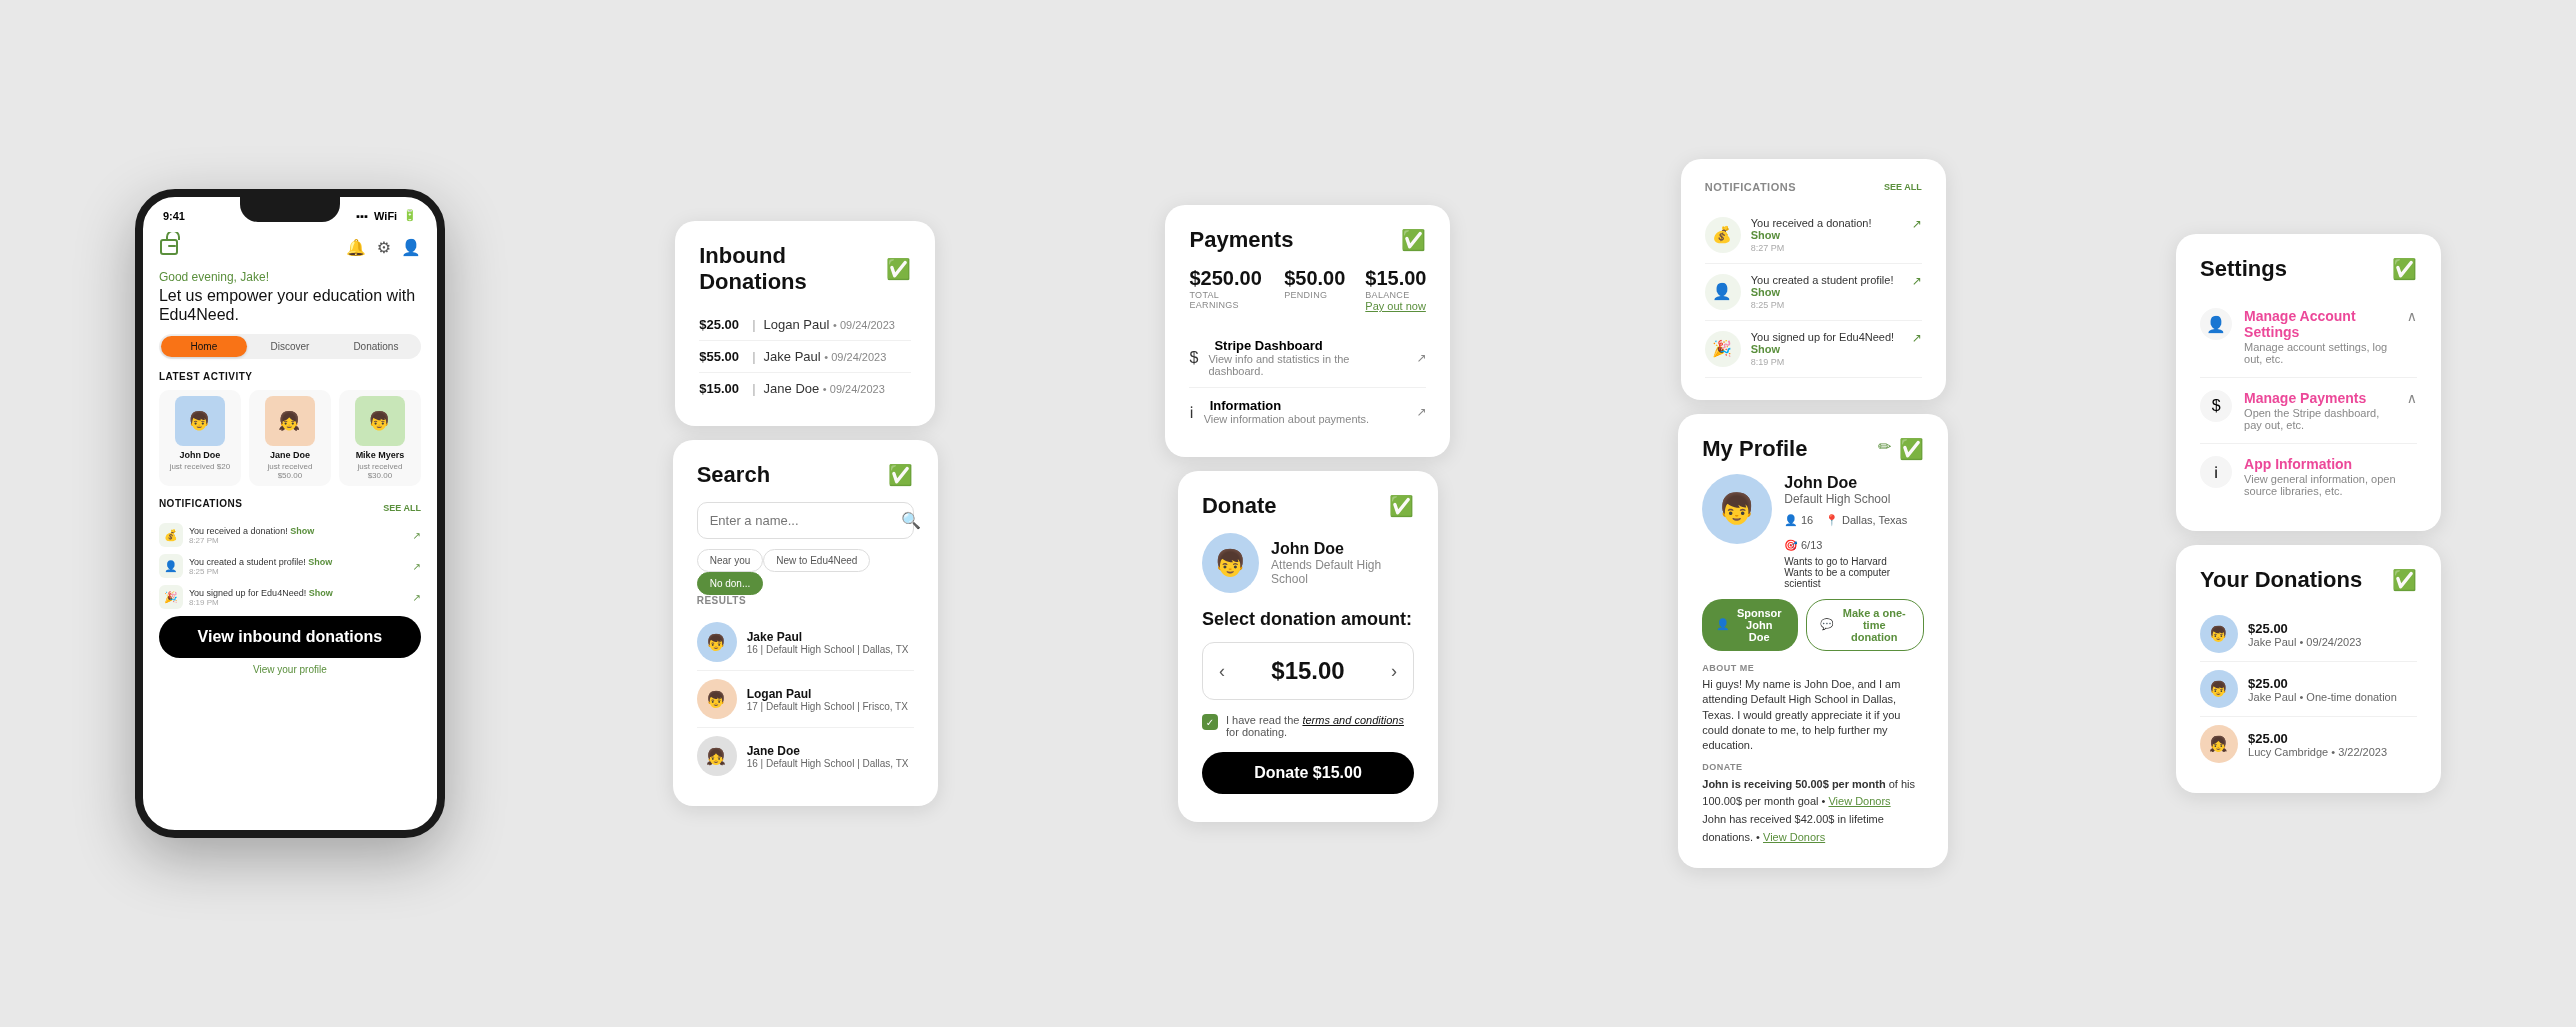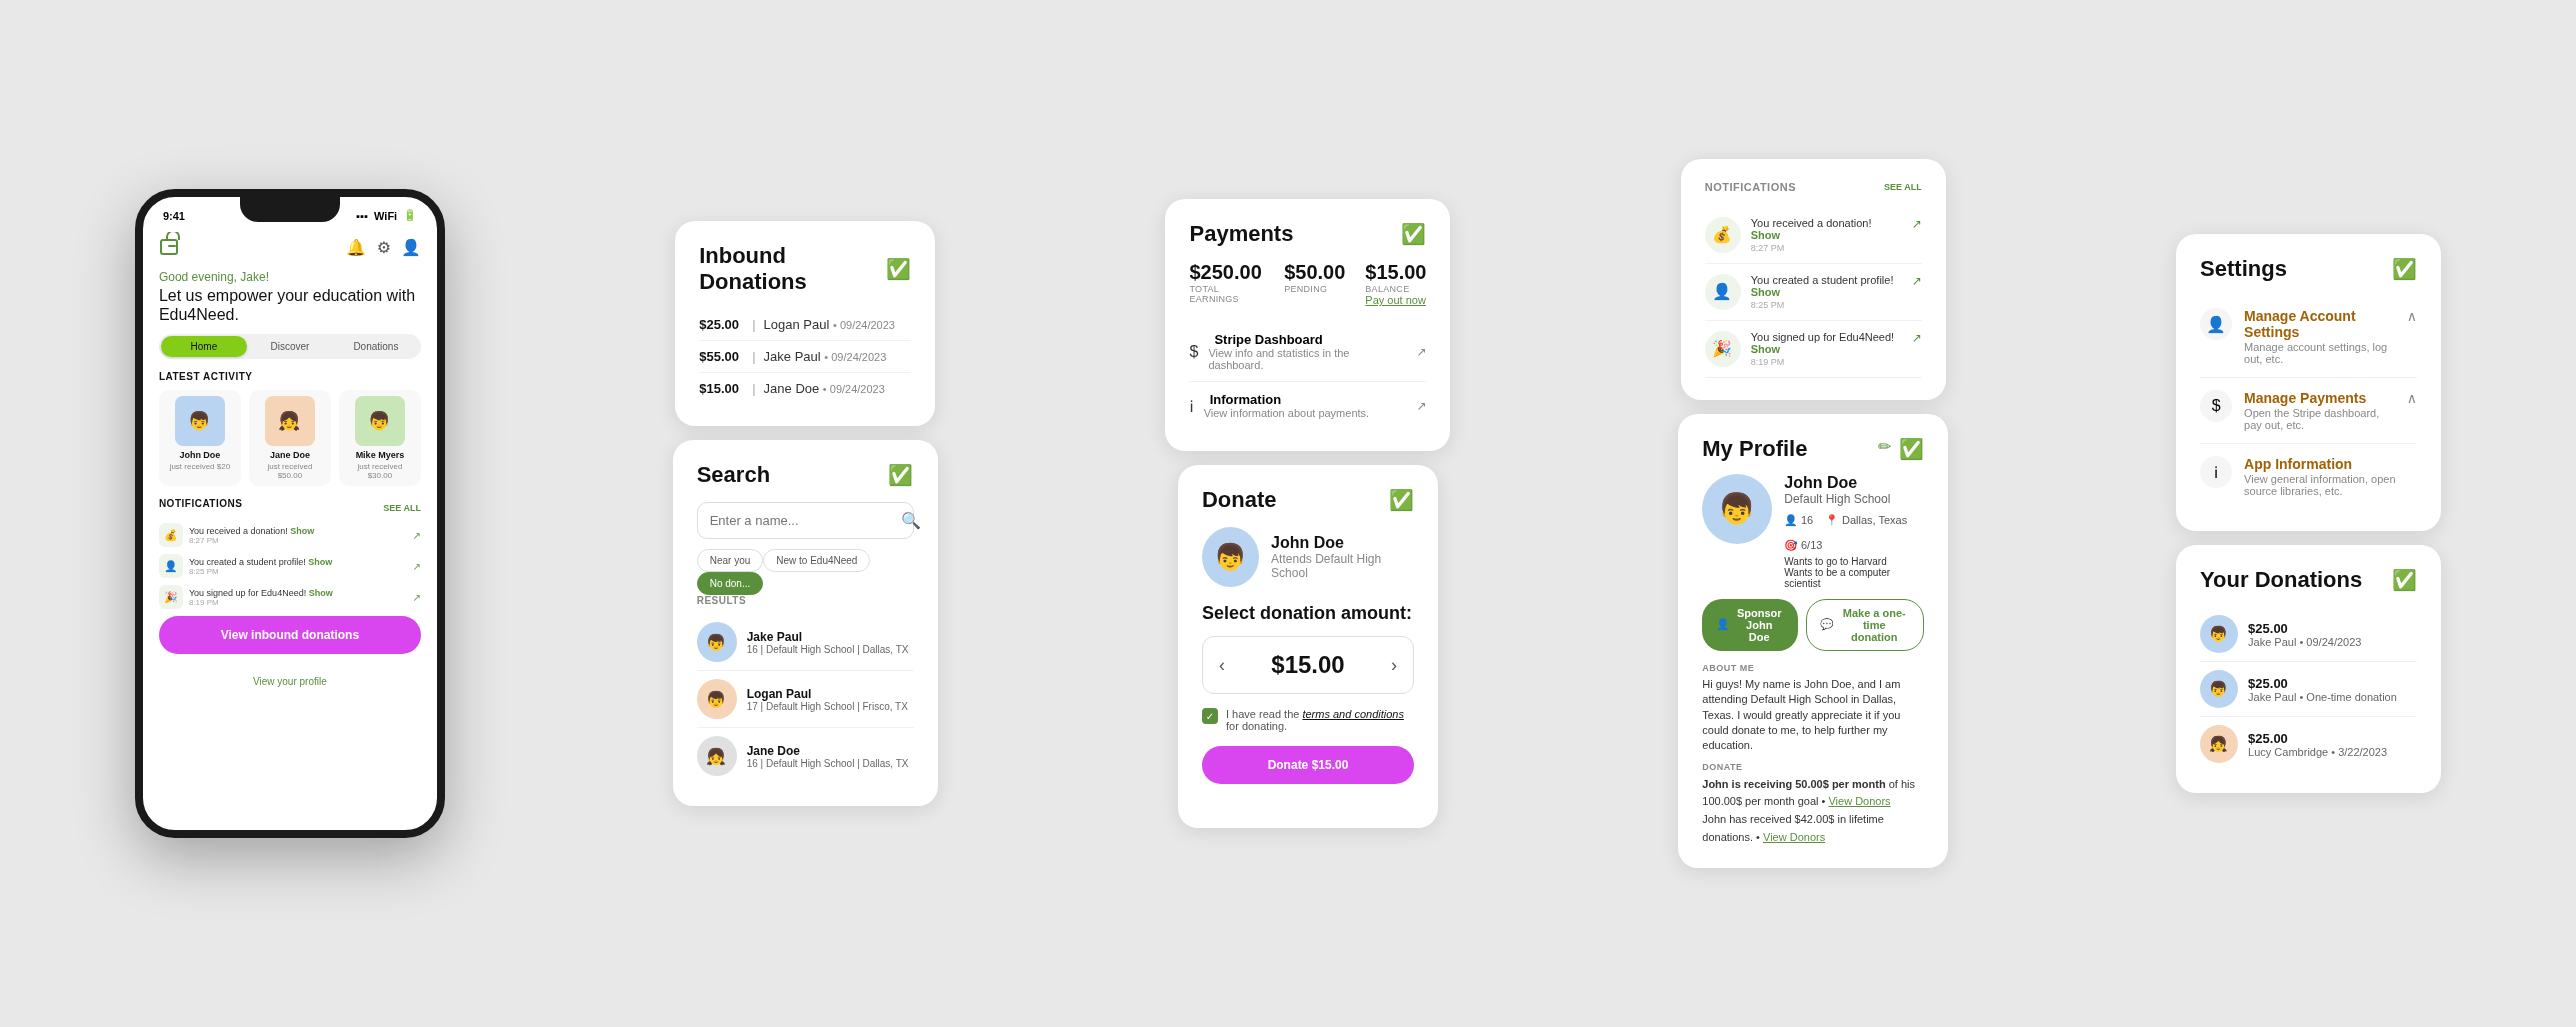--- a/index.html
+++ b/index.html
@@ -79,21 +79,21 @@
       flex: 1;
       text-align: center;
       padding: 5px 8px;
       border-radius: 18px;
       font-size: 10px;
       font-weight: 500;
       color: #555;
       cursor: pointer;
     }
     .nav-tab.active {
-      background: #84cc16;
+      background: #f97316;
       color: #111;
       box-shadow: 0 1px 3px rgba(0,0,0,0.15);
     }
 
     
     .section-label { font-size: 10px; font-weight: 700; color: #111; text-transform: uppercase; letter-spacing: 0.5px; margin-bottom: 8px; }
     .activity-cards { display: flex; gap: 8px; margin-bottom: 12px; }
     .activity-card {
       flex: 1;
       background: #f8f8f8;
@@ -134,30 +134,30 @@
       font-size: 11px;
       flex-shrink: 0;
     }
     .notif-text { flex: 1; color: #333; }
     .notif-text .show-link { color: #5a8f3c; font-weight: 600; }
     .notif-time { color: #aaa; font-size: 8px; }
     .notif-action { color: #5a8f3c; font-size: 10px; }
 
     
     .btn-green {
-      background: #d946ef;
+      background: #000000;
       color: #fff;
       border: none;
       border-radius: 25px;
       padding: 12px;
       width: 100%;
-      font-size: 12px;
+      font-size: 16px;
       font-weight: 600;
       cursor: pointer;
-      margin-bottom: 22px;
+      margin-bottom: 6px;
     }
     .btn-link { text-align: center; color: #5a8f3c; font-size: 10px; font-weight: 500; }
 
     
     .card {
       background: #fff;
       border-radius: 20px;
       padding: 22px 24px;
       box-shadow: 0 4px 20px rgba(0,0,0,0.1);
     }
@@ -385,21 +385,21 @@
     .settings-item:last-child { border-bottom: none; }
     .settings-icon {
       width: 32px; height: 32px;
       border-radius: 50%;
       background: #f5f5f5;
       display: flex; align-items: center; justify-content: center;
       font-size: 16px;
       flex-shrink: 0;
     }
     .settings-text { flex: 1; }
-    .settings-label { font-size: 14px; font-weight: 600; color: #a16207; }
+    .settings-label { font-size: 14px; font-weight: 600; color: #ec4899; }
     .settings-sub { font-size: 11px; color: #888; margin-top: 1px; }
     .settings-chevron { color: #888; font-size: 14px; }
 
     
     .your-donations-card { width: 265px; min-width: 265px; }
     .donation-row {
       display: flex;
       align-items: center;
       gap: 10px;
       padding: 8px 0;

